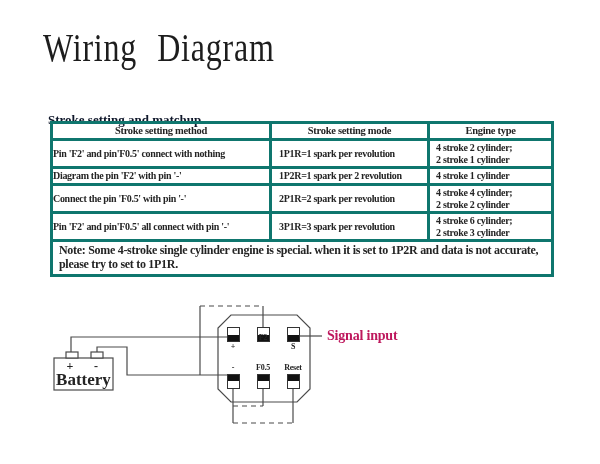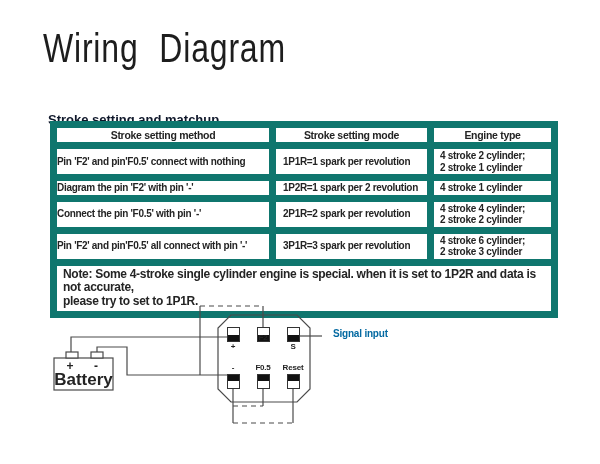--- a/index.html
+++ b/index.html
@@ -1,35 +1,35 @@
 <!DOCTYPE html>
 <html><head>
 <meta charset="utf-8">
 <style>
   html,body{margin:0;padding:0;background:#ffffff;}
   #page{
     position:relative;width:600px;height:464px;background:#ffffff;overflow:hidden;
-    font-family:Liberation Sans, sans-serif;color:#222222;
+    font-family:Liberation Serif, serif;color:#222222;
   }
   
   #main-title{
     position:absolute;left:43px;top:26px;font-size:40px;font-weight:400;
     color:#1d1d1d;letter-spacing:1px;word-spacing:14px;white-space:nowrap;
     transform:scale(0.80,1);transform-origin:left top;line-height:1.1;
   }
   #section-heading{
     position:absolute;left:48px;top:96px;font-size:13px;font-weight:bold;color:#0f172a;margin-top:16px;
   }
   
   #stroke-table{
     position:absolute;left:50px;top:121px;width:501px;
     border-collapse:collapse;table-layout:fixed;
   }
   #stroke-table td,#stroke-table th{
-    border:7px solid #0f766e;font-size:10px;font-weight:bold;color:#242424;
+    border:3px solid #0f766e;font-size:10px;font-weight:bold;color:#242424;
     letter-spacing:-0.3px;line-height:1.15;padding:1px 6px;vertical-align:middle;
     box-sizing:border-box;overflow:hidden;
   }
   #stroke-table th{font-size:10.5px;text-align:center;height:15px;}
   #stroke-table td.col0{white-space:nowrap;padding-left:0;}
   #stroke-table td.col1{white-space:nowrap;padding-left:7px;}
   #stroke-table td.col2{white-space:pre-line;text-align:left;}
   #stroke-table tbody tr:nth-child(1){height:26px;}
   #stroke-table tbody tr:nth-child(2){height:17px;}
   #stroke-table tbody tr:nth-child(3){height:21px;}
@@ -49,22 +49,22 @@
   }
   .bat-sign{
     position:absolute;width:16px;text-align:center;font-size:12px;font-weight:bold;
     color:#242424;z-index:2;line-height:1;
   }
   #battery-label{
     position:absolute;left:54px;top:370px;width:59px;text-align:center;
     font-size:17px;font-weight:bold;color:#242424;z-index:2;
   }
   #signal-label{
-    position:absolute;left:327px;top:328px;font-size:10px;font-weight:bold;
-    color:#0369a1;z-index:2;letter-spacing:-0.2px;margin-left:6px;
+    position:absolute;left:327px;top:328px;font-size:14px;font-weight:bold;
+    color:#be185d;z-index:2;letter-spacing:-0.2px;
   }
 </style>
 </head>
 <body>
 
 <div id="page">
 
   <div id="main-title">Wiring Diagram</div>
   <div id="section-heading">Stroke setting and matchup</div>
 

